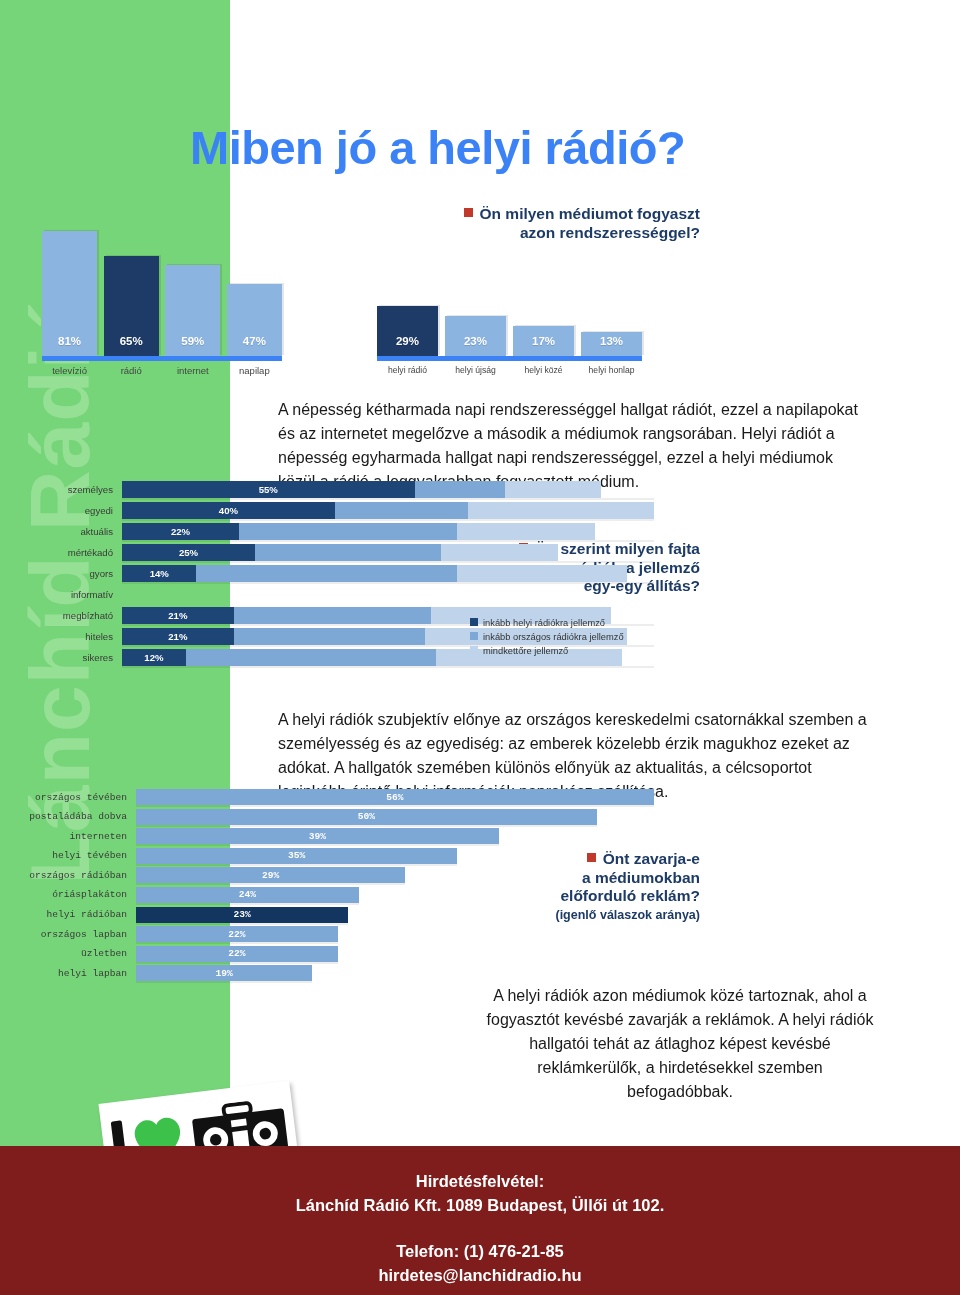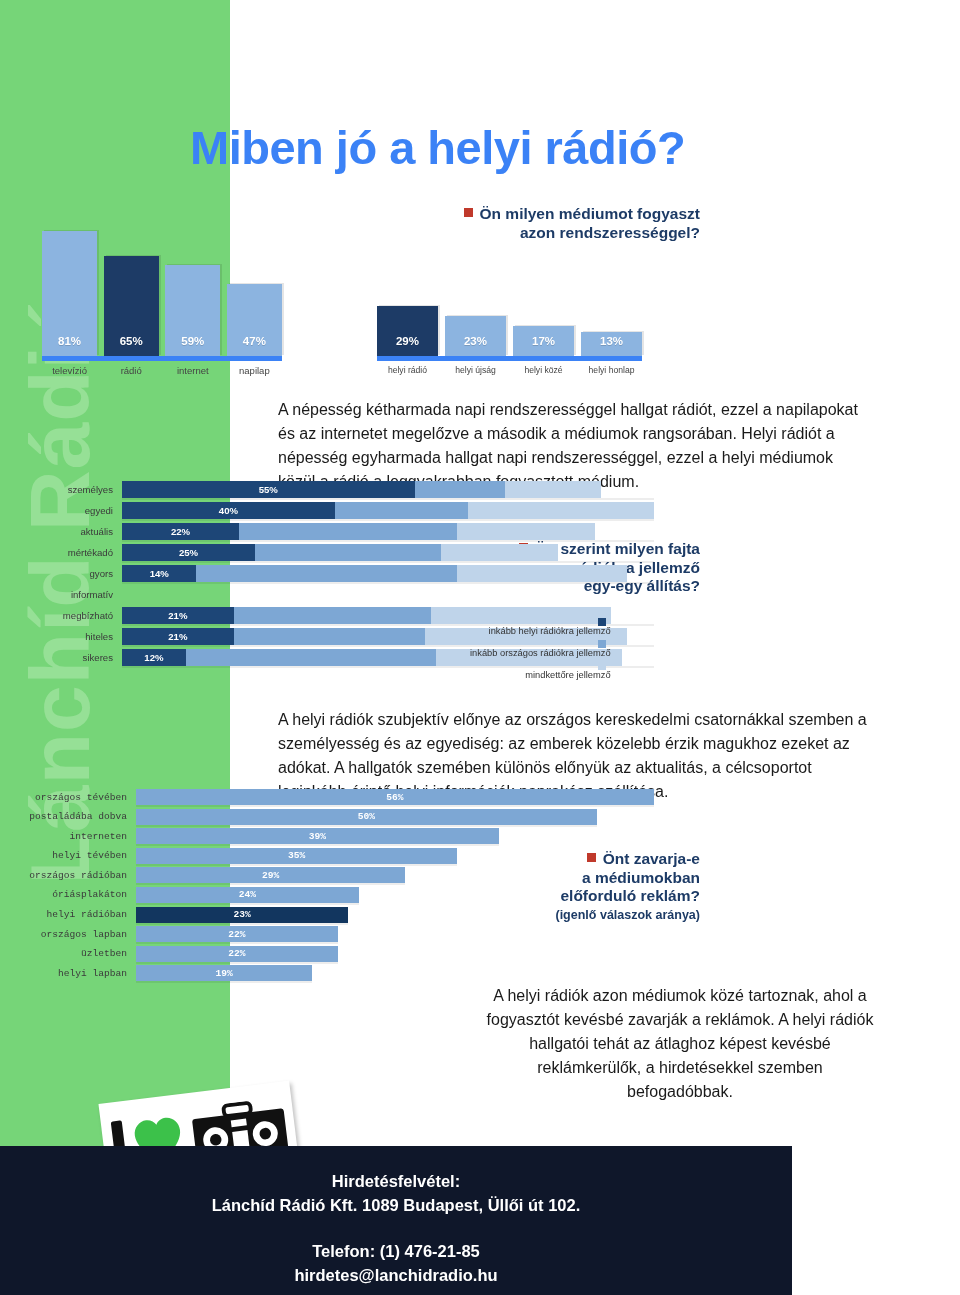--- a/index.html
+++ b/index.html
@@ -24,22 +24,22 @@
     transform-origin: center center;
     text-align: center;
     font-size: 84px; font-weight: 700;
     color: #96e096;
     letter-spacing: 1px;
     white-space: nowrap;
   }
 
   
   .footer {
-    position: absolute; left: 0; top: 1146px; width: 792px; height: 149px;
-    background: #0f172a;
+    position: absolute; left: 0; top: 1146px; width: 960px; height: 149px;
+    background: #7f1d1d;
     color: #ffffff;
     text-align: center;
   }
   .footer-line { font-size: 16.5px; font-weight: 700; line-height: 1.45; }
   .footer-block-1 { padding-top: 24px; }
   .footer-block-2 { padding-top: 22px; }
 
   
   .sticker {
     position: absolute; left: 103px; top: 1092px;
@@ -129,21 +129,21 @@
   .h2track {
     flex: 1; height: 17px; display: flex; position: relative;
     box-shadow: 0 2px 0 rgba(0,0,0,0.07);
   }
   .seg-a { background: #1d4677; display: flex; align-items: center; justify-content: center; }
   .seg-b { background: #7da7d4; }
   .seg-c { background: #bfd4ea; }
   .h2val { font-size: 9.6px; font-weight: 700; color: #ffffff; }
 
   .legend2 { position: absolute; left: 470px; top: 618px; }
-  .legend-item { display: flex; align-items: flex-end; margin-bottom: 4px; flex-direction: column; }
+  .legend-item { display: flex; align-items: flex-start; margin-bottom: 4px; }
   .legend-swatch { width: 8px; height: 8px; margin-right: 5px; }
   .legend-text { font-size: 9.3px; color: #333; }
 
   
   .chart3 { position: absolute; left: 14px; top: 788px; width: 640px; height: 200px; }
   .h3row { display: flex; align-items: center; height: 18px; margin-bottom: 1.6px; font-family: Liberation Mono, monospace; }
   .h3label {
     width: 122px; text-align: right; padding-right: 9px;
     font-size: 9.6px; color: #3a3a3a;
   }

